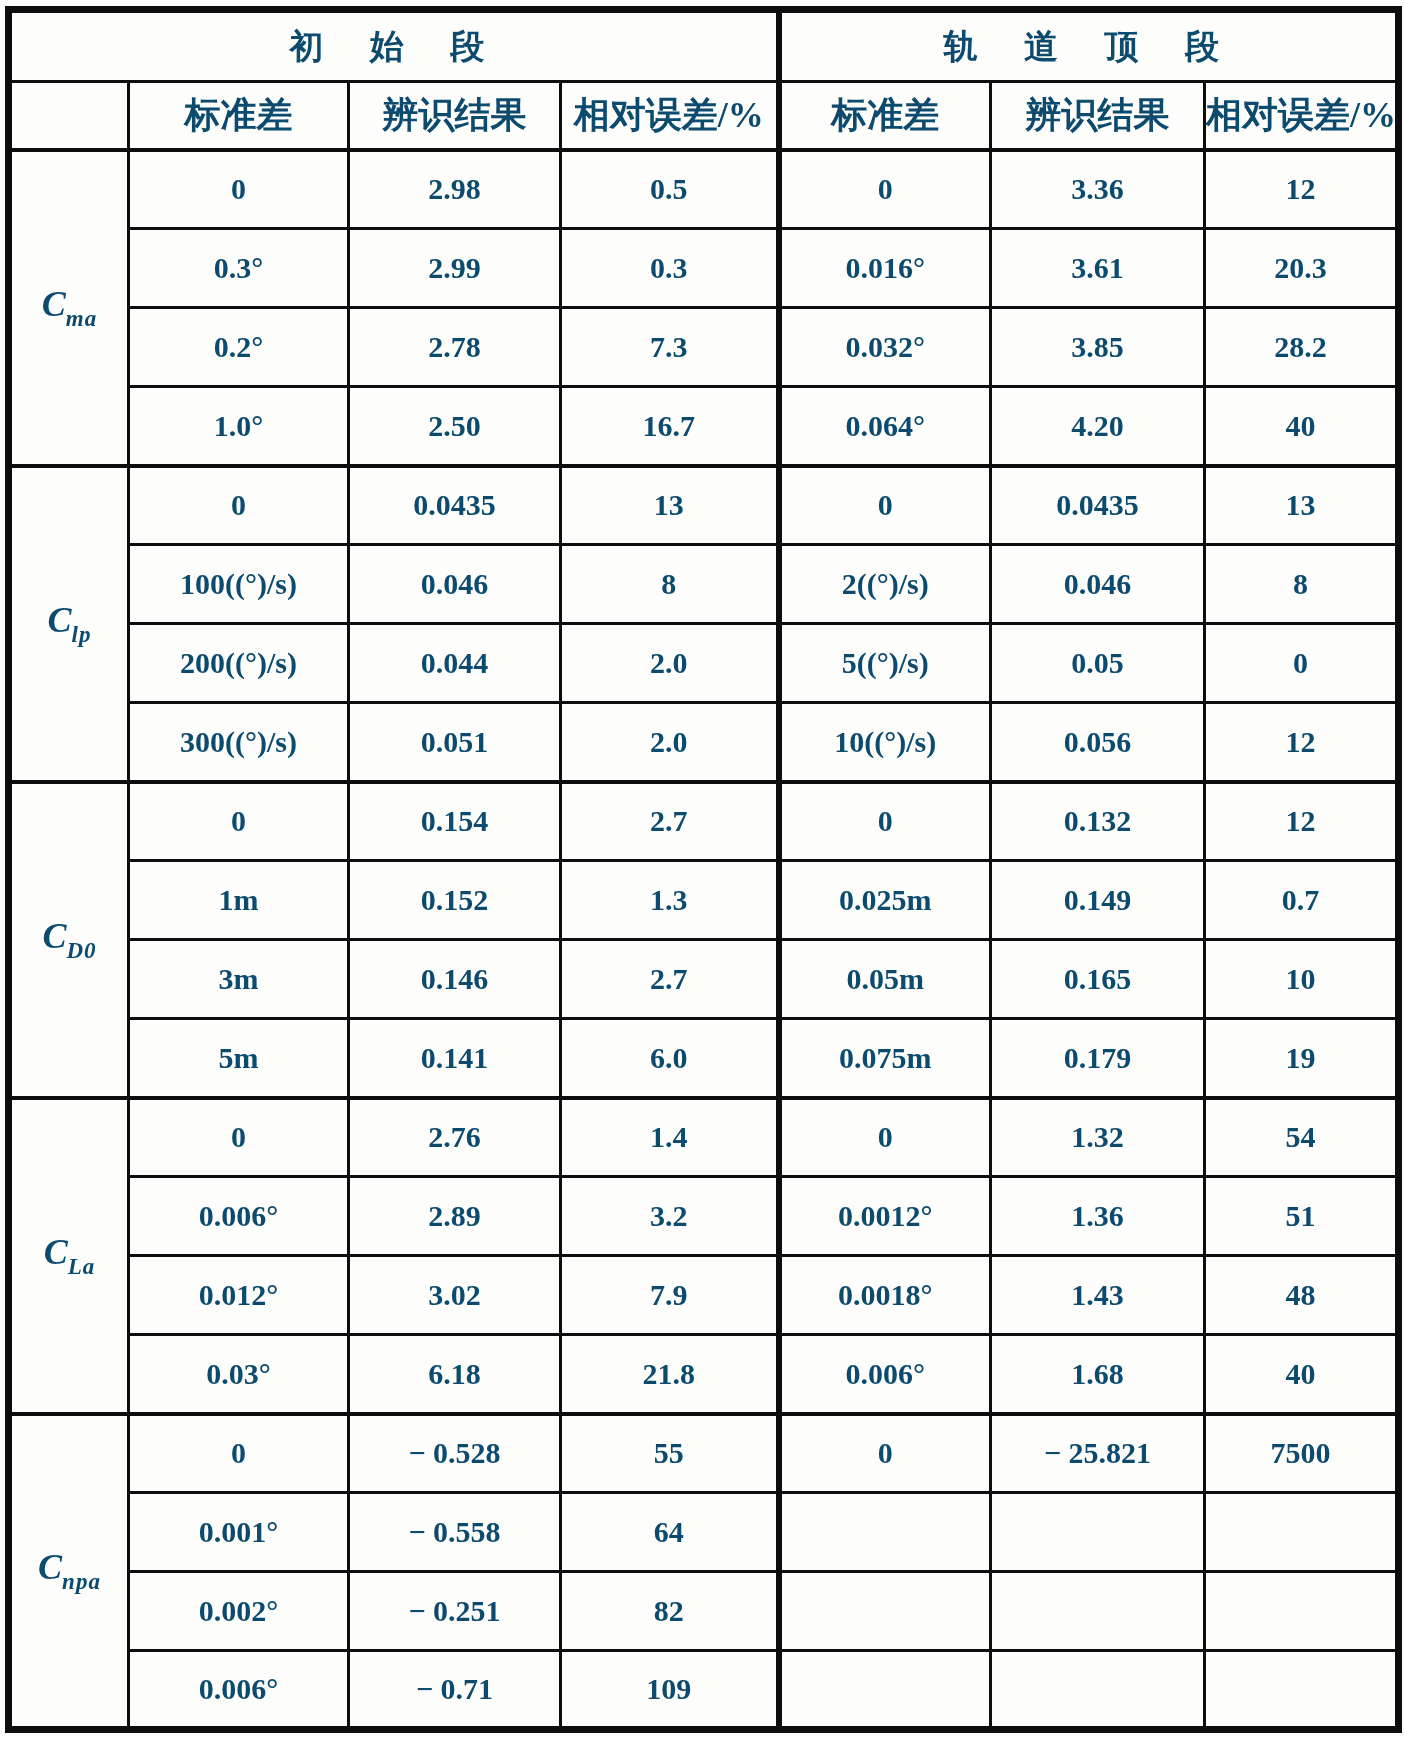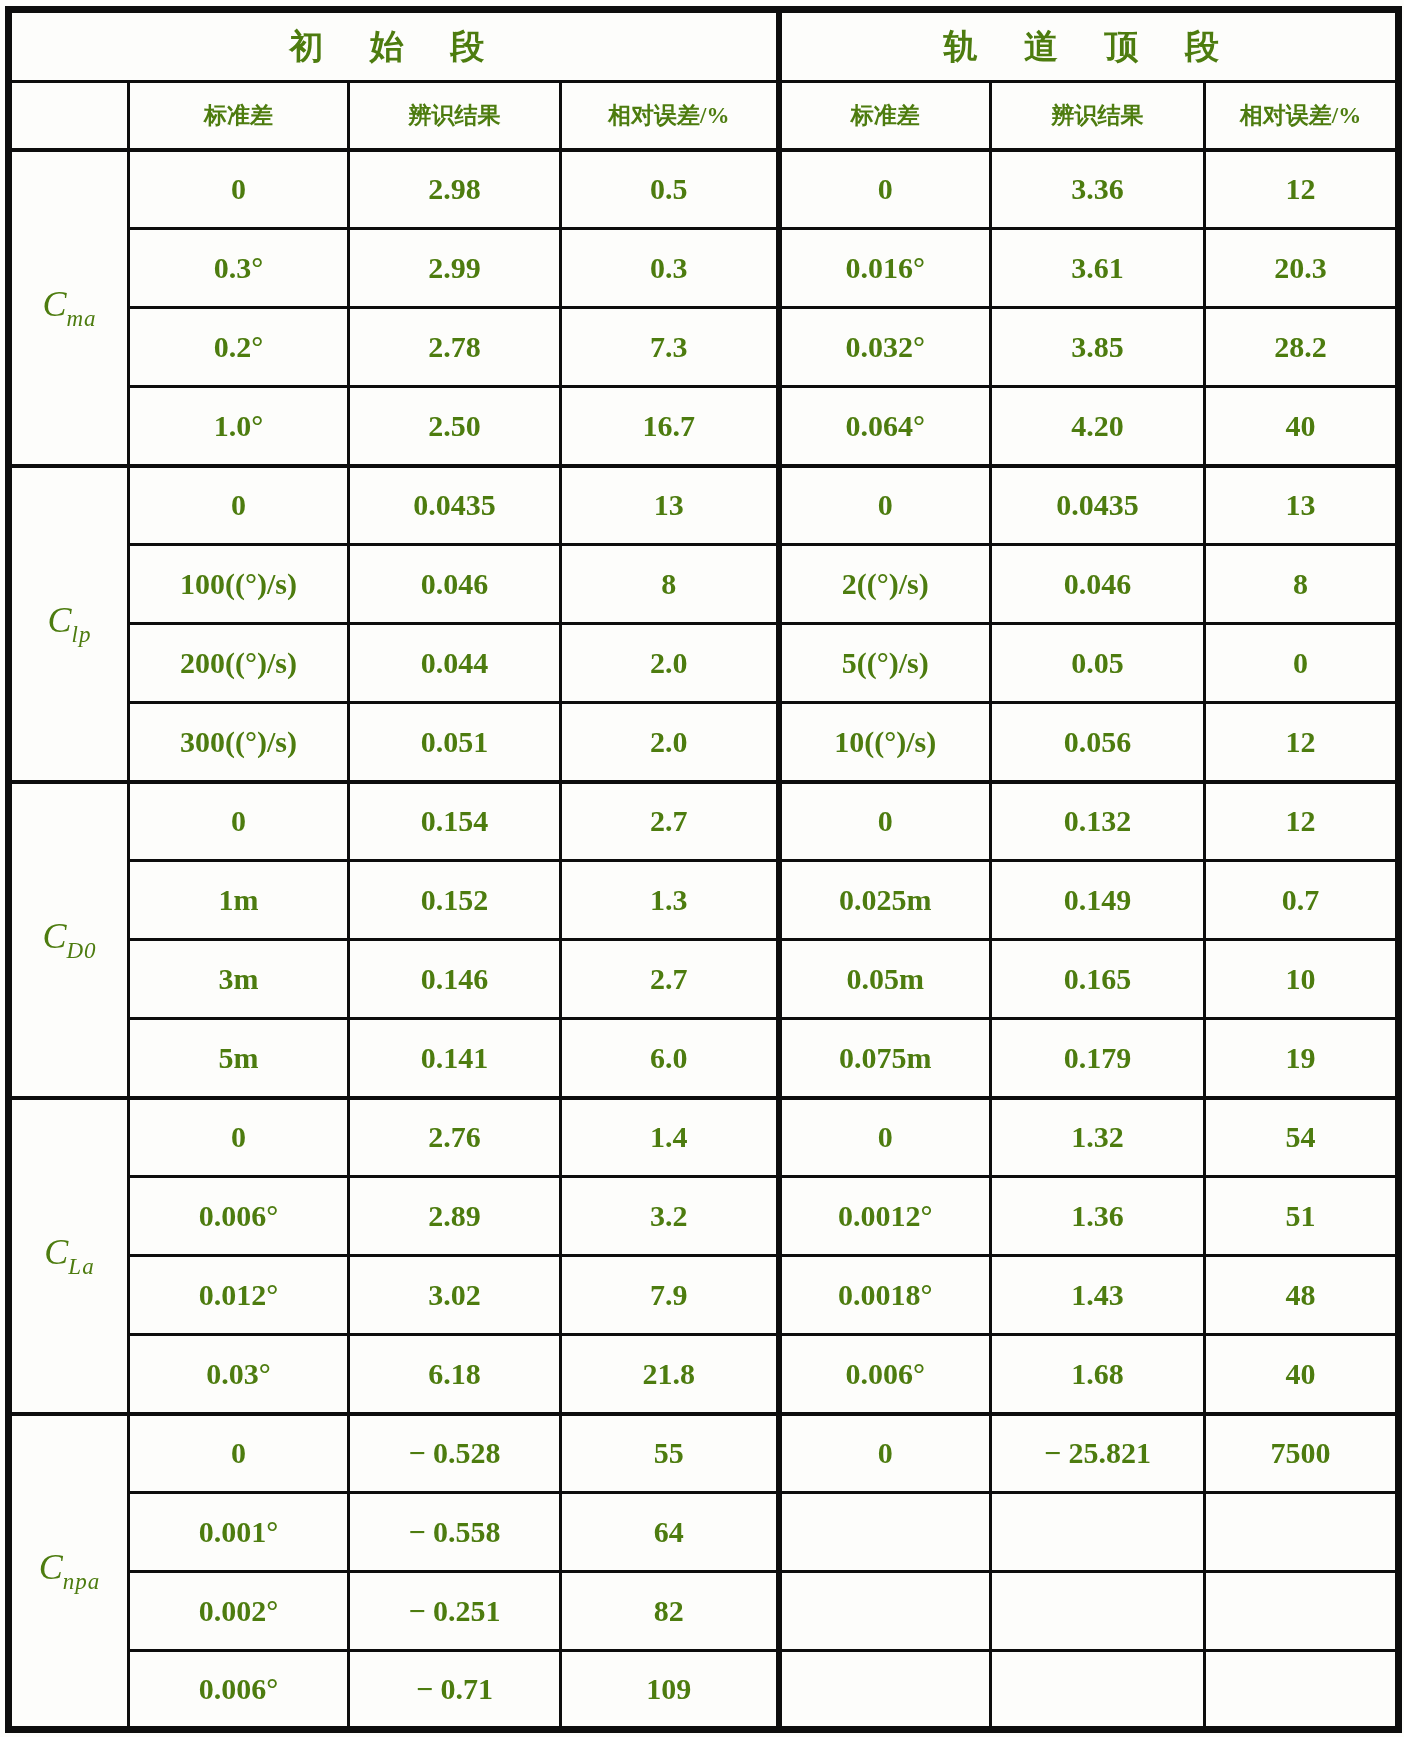--- a/index.html
+++ b/index.html
@@ -10,21 +10,21 @@
     height: 1737px;
     overflow: hidden;
   }
   .page {
     width: 1404px;
     height: 1737px;
     background: #fdfdfb;
     box-sizing: border-box;
     padding: 6px 5px;
     font-family: "Liberation Serif", "DejaVu Serif", serif;
-    color: #4d7c0f;
+    color: #0c4a6e;
   }
   table.data-table {
     width: 1394px;
     height: 1725px;
     border-collapse: collapse;
     table-layout: fixed;
     border: 7px solid #0d0d0d;
     background: #fdfdfb;
   }
   table.data-table th, table.data-table td {
@@ -41,37 +41,37 @@
   tr.section-row { height: 72px; }
   th.section {
     font-size: 34px;
     font-weight: 700;
     letter-spacing: 14px;
     word-spacing: 10px;
   }
   
   tr.colhead-row { height: 68px; }
   tr.colhead-row th {
-    font-size: 23px;
+    font-size: 36px;
     font-weight: 700;
     border-bottom-width: 4px;
     font-family: Liberation Serif, serif;
   }
   
   tbody tr { height: 79px; }
   tbody td {
     font-size: 30px;
     font-weight: 700;
     font-family: "Liberation Serif", "DejaVu Serif", serif;
   }
   tbody tr.group-start td { border-top-width: 4px; }
   td.coeff {
     font-style: italic;
     font-size: 36px;
-    font-weight: 400;
+    font-weight: 700;
     font-family: "Liberation Serif", "DejaVu Serif", serif;
   }
   td.coeff sub {
     font-size: 23px;
     font-style: italic;
     vertical-align: -10px;
     letter-spacing: 1px;
   }
 </style>
 </head>

